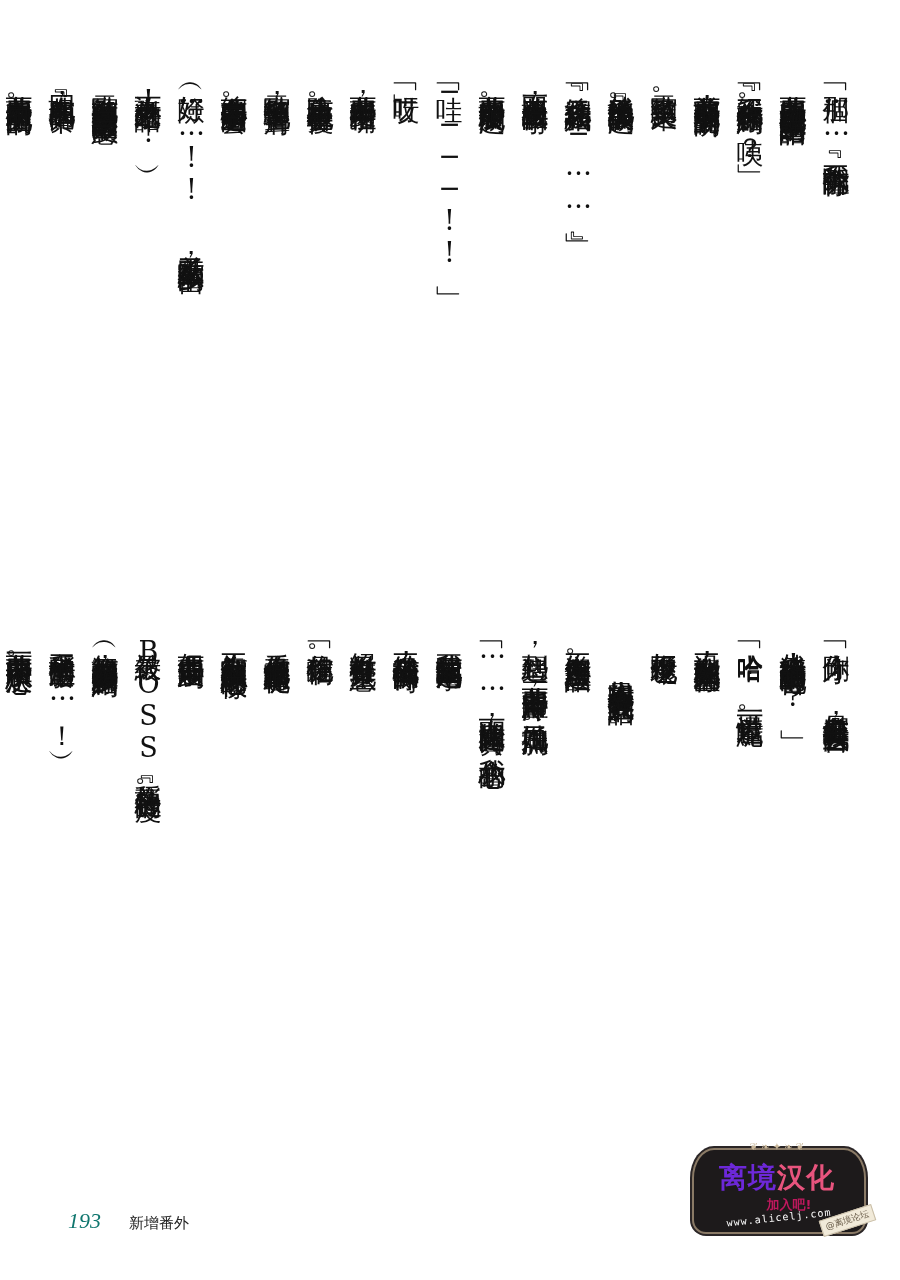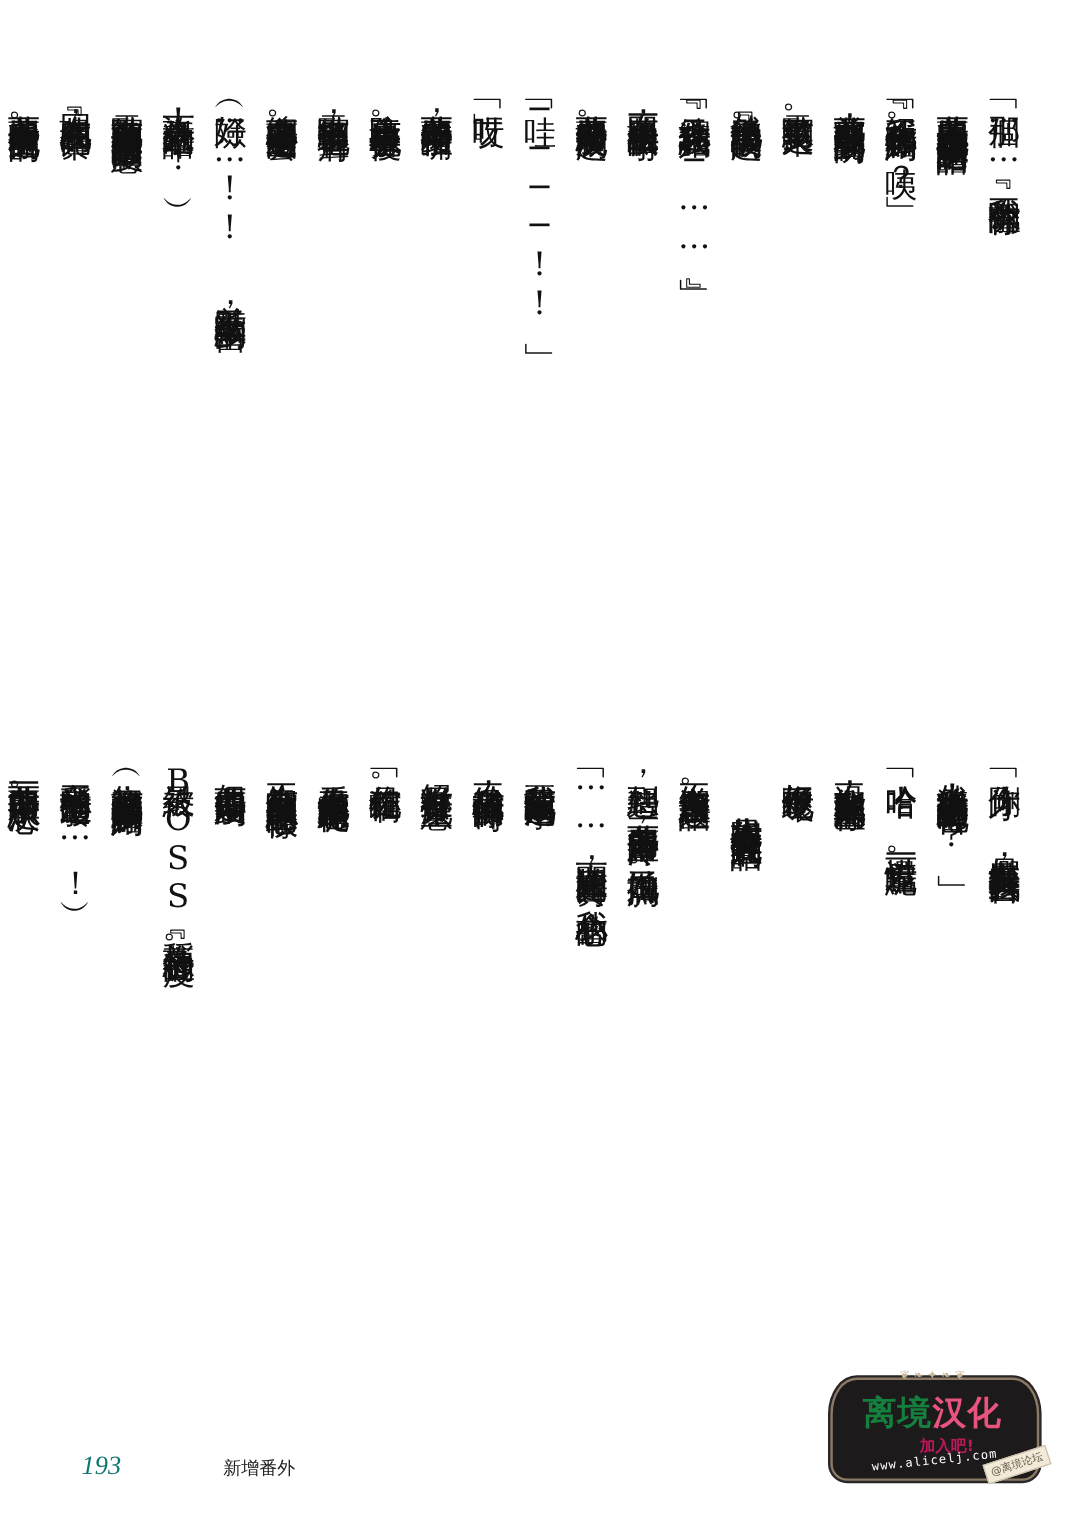--- a/index.html
+++ b/index.html
@@ -39,21 +39,21 @@
     display: flex;
     align-items: baseline;
   }
   .page-num {
     font-family: "Liberation Serif", serif;
     font-style: italic;
     font-size: 22px;
     color: #0f766e;
   }
   .chapter {
-    margin-left: 85px;
+    margin-left: 28px;
     font-family: "DejaVu Sans", sans-serif;
     font-size: 15px;
     color: #222;
   }
   .badge {
     position: absolute;
     left: 692px;
     top: 1140px;
     width: 178px;
     height: 96px;
@@ -71,21 +71,21 @@
     text-align: center; color: #c9b79a; font-size: 10px; line-height: 14px;
     font-family: "DejaVu Sans", sans-serif;
   }
   .badge-title {
     position: absolute; left: 10px; top: 22px; width: 150px;
     text-align: center;
     font-family: "DejaVu Sans", sans-serif;
     font-weight: bold; font-size: 28px; line-height: 32px;
     letter-spacing: 1px;
   }
-  .badge-title .p1 { color: #15803d; }
+  .badge-title .p1 { color: #6d28d9; }
   .badge-title .p2 { color: #e8547e; font-family: Liberation Mono, monospace; }
   .badge-join {
     position: absolute; left: 0; top: 56px; width: 170px; text-align: center;
     color: #be185d; font-weight: bold; font-size: 13px;
     font-family: "DejaVu Sans", sans-serif;
     padding-left: 12px;
   }
   .badge-url {
     position: absolute; left: 12px; top: 72px; width: 150px; text-align: center;
     color: #ffffff; font-size: 10px; letter-spacing: 1px;

